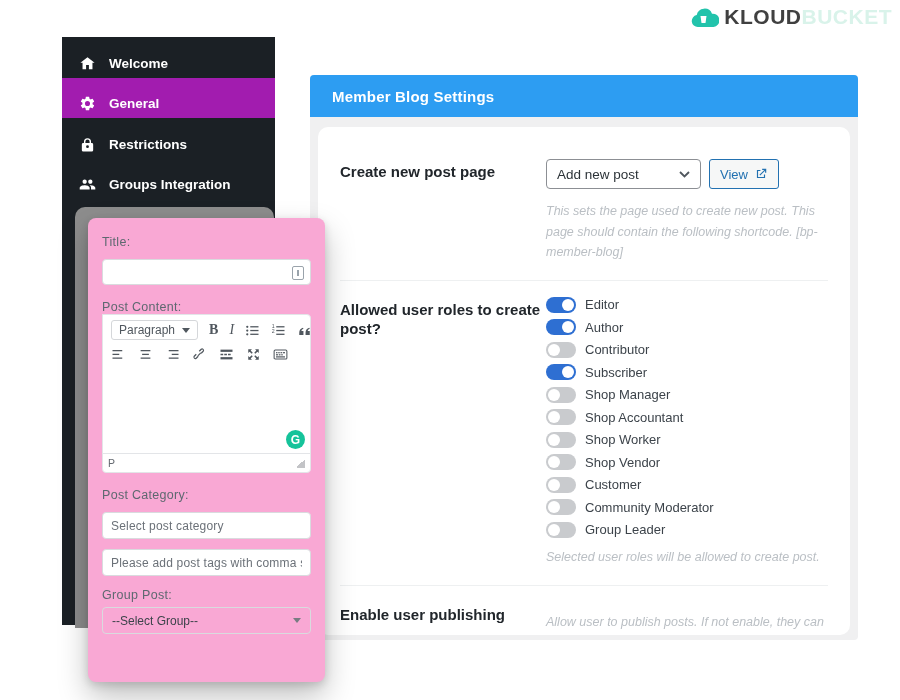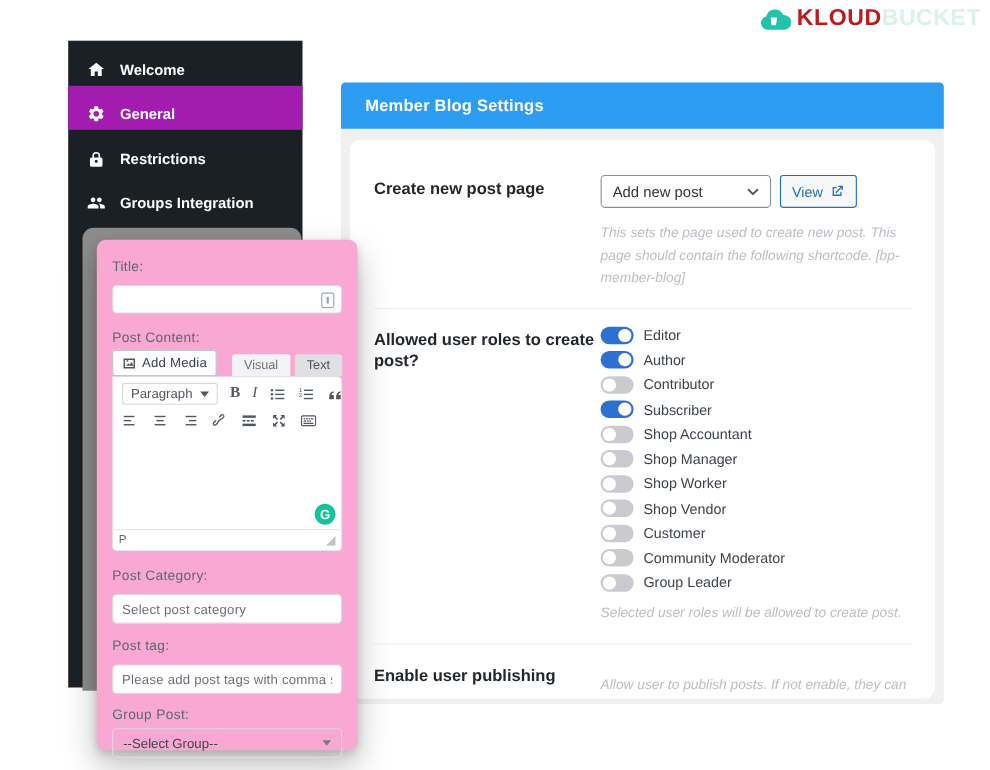--- a/index.html
+++ b/index.html
@@ -3,21 +3,21 @@
 <meta charset="utf-8">
 <style>
   * { margin:0; padding:0; box-sizing:border-box; }
   html,body { width:900px; height:700px; background:#ffffff; overflow:hidden;
               font-family:"Liberation Sans", sans-serif; }
 
   
   .logo { position:absolute; top:5px; right:8px; display:flex; align-items:center; gap:5px; }
   .logo svg { width:28px; height:21px; fill:#22c3ab; }
   .logo .wordmark { font-size:21px; font-weight:800; letter-spacing:.5px; }
-  .logo .w1 { color:#b91c1c; }
+  .logo .w1 { color:#404040; }
   .logo .w2 { color:#d9f3ea; }
 
   
   .sidebar { position:absolute; left:62px; top:37px; width:213px; height:588px;
              background:#1b2025; z-index:1; }
   .sb-item { height:40.5px; display:flex; align-items:center; gap:13px;
              padding:12px 12px 0 17px; color:#fff; font-size:13.5px; font-weight:700;
              cursor:pointer; }
   .sb-item.active { background:#a21caf; }
   .sb-item .icon { width:17px; height:17px; display:flex; }
@@ -173,34 +173,20 @@
 
 <div class="editor-card">
   <div class="f-label" style="margin-top:7px">Title:</div>
   <div class="f-input">
     <input type="text" value="" style="">
     <span class="title-ext-icon"></span>
   </div>
 
   <div class="f-label mt16">Post Content:</div>
 
-  <div class="media-row">
-    <button class="add-media-btn">
-      <span style="display:flex">
-        <svg viewBox="0 0 20 20">
-            <path d="M2 3h16v14H2V3zm2 2v10h12V5H4zm2 8l2.5-3.5 1.8 2.2L13 8l3 5H6zm1.5-5.5a1.2 1.2 0 1 1 0-2.4 1.2 1.2 0 0 1 0 2.4z"></path>
-          </svg>
-      </span>
-      <span>Add Media</span>
-    </button>
-    <div class="tabs">
-      <div class="tab visual">Visual</div>
-      <div class="tab text">Text</div>
-    </div>
-  </div>
 
   <div class="editor-box">
     <div class="tb-row" id="toolbar1">
       <div class="para-dd">
         <span>Paragraph</span>
         <span class="para-caret"></span>
       </div>
     <button class="tb-btn">
           <span style="display:flex">
             <span class="tb-bold">B</span>
@@ -318,21 +304,20 @@
       <span class="status-p">P</span>
       <span class="resize-handle"></span>
     </div>
   </div>
 
   <div class="f-label mt16">Post Category:</div>
   <div class="f-input" style="height:27px">
     <input type="text" placeholder="Select post category" style="">
   </div>
 
-  <div class="f-label mt13">Post tag:</div>
   <div class="f-input" style="height:27px">
     <input type="text" placeholder="Please add post tags with comma separator." style="">
   </div>
 
   <div class="f-label mt12">Group Post:</div>
   <div class="gp-select">
     <span>--Select Group--</span>
     <span class="gp-caret"></span>
   </div>
 </div>
@@ -383,25 +368,25 @@
             <div class="role-row">
               <span class="toggle"></span>
               <span class="role-name">Contributor</span>
             </div>
             <div class="role-row">
               <span class="toggle on"></span>
               <span class="role-name">Subscriber</span>
             </div>
             <div class="role-row">
               <span class="toggle"></span>
+              <span class="role-name">Shop Manager</span>
+            </div>
+            <div class="role-row">
+              <span class="toggle"></span>
               <span class="role-name">Shop Accountant</span>
-            </div>
-            <div class="role-row">
-              <span class="toggle"></span>
-              <span class="role-name">Shop Manager</span>
             </div>
             <div class="role-row">
               <span class="toggle"></span>
               <span class="role-name">Shop Worker</span>
             </div>
             <div class="role-row">
               <span class="toggle"></span>
               <span class="role-name">Shop Vendor</span>
             </div>
             <div class="role-row">

